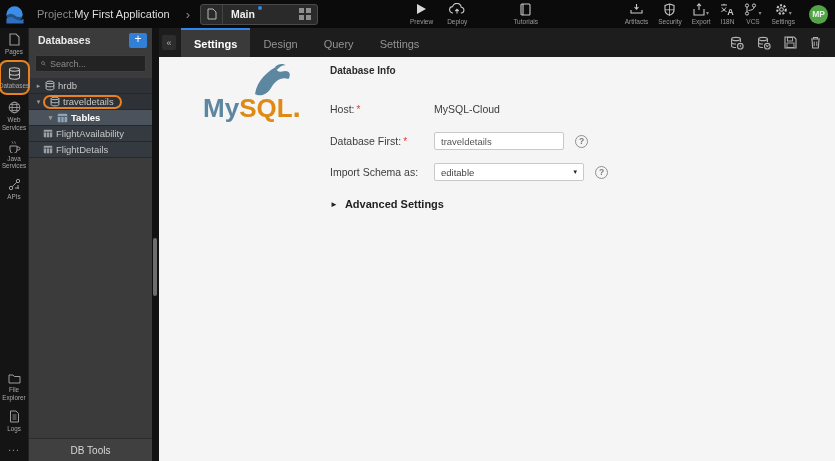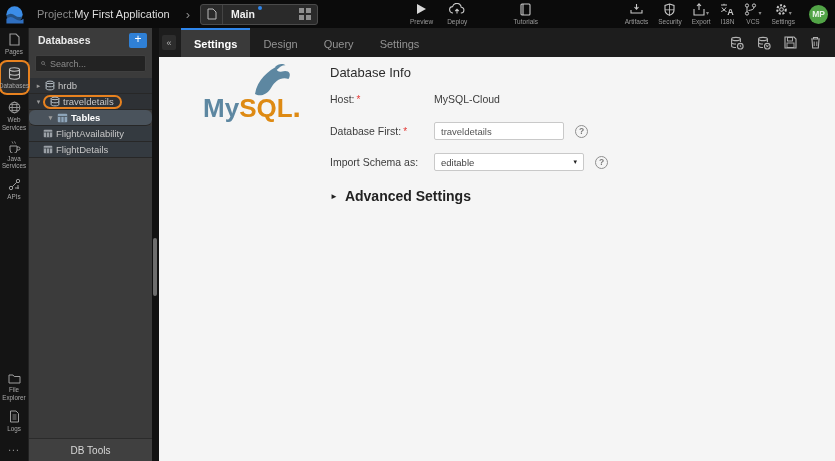--- a/index.html
+++ b/index.html
@@ -44,53 +44,53 @@
   .dbp-add { margin-left:auto; width:18px; height:15px; background:#2f80d6; color:#fff; border-radius:2px; font-size:12px; line-height:13px; text-align:center; cursor:pointer; }
   .dbp-search { margin:3px 6px 6px; height:17px; background:#232323; border:1px solid #3f3f3f; border-radius:2px; display:flex; align-items:center; padding:0 5px; }
   .dbp-search input { background:transparent; border:none; outline:none; color:#bdbdbd; font-size:9px; width:90px; margin-left:4px; font-family:"Liberation Sans",sans-serif; }
   .dbp-search input::placeholder { color:#8a8a8a; }
   .tree { display:flex; flex-direction:column; }
   .tree-row { height:16px; display:flex; align-items:center; font-size:9.5px; color:#c6c6c6; background:#2e3135; border-bottom:1px solid #272727; cursor:pointer; white-space:nowrap; }
   .tree-row .tw { width:9px; text-align:center; font-size:7px; color:#9a9a9a; margin-left:5px; }
   .tree-row .ti { display:flex; margin:0 3px 0 2px; }
   .tree-row.sel { background:#4a535c; color:#fff; font-weight:bold; }
   .tree-row.child { background:#343a40; }
-  .ind1 { padding-left:12px;border-radius:6px; } .ind2 { padding-left:12px; }
+  .ind1 { padding-left:12px; } .ind2 { padding-left:12px; }
   .ring { display:inline-flex; align-items:center; border:2px solid #e8821f; border-radius:9px; padding:0 6px 0 3px; height:14px; }
   .dbp-footer { margin-top:auto; height:23px; background:#404040; border-top:1px solid #2b2b2b; color:#d8d8d8; font-size:10px; display:flex; align-items:center; justify-content:center; cursor:pointer; }
 
   
   .vstrip { position:absolute; left:152px; top:28px; width:7px; height:433px; background:#121212; z-index:3; }
   .vthumb { position:absolute; left:1px; top:210px; width:4px; height:58px; background:#6e6e6e; border-radius:2px; cursor:pointer; }
 
   
   .main { position:absolute; left:159px; top:28px; width:676px; height:433px; display:flex; flex-direction:column; }
   .tabbar { height:29px; background:#1d1d1d; display:flex; align-items:center; }
   .collapse-btn { width:14px; height:15px; background:#2d2d2d; border-radius:2px; color:#b0b0b0; font-size:9px; display:flex; align-items:center; justify-content:center; margin:0 5px 0 3px; cursor:pointer; }
   .tab { height:29px; display:flex; align-items:center; padding:0 13px; color:#939393; font-size:11px; cursor:pointer; border-top:2px solid transparent; }
   .tab.active { background:#3a3a3a; color:#fff; font-weight:bold; border-top:2px solid #2f86eb; }
   .tb-icons { margin-left:auto; display:flex; gap:13px; margin-right:14px; }
   .tb-icons .hic { display:flex; cursor:pointer; }
 
   .content { flex:1; background:#f5f5f5; position:relative; }
   .mysql-logo { position:absolute; left:44px; top:6px; }
   .form { position:absolute; left:171px; top:8px; width:470px; }
-  .f-heading { font-size:13px; font-weight:normal; color:#2b2b2b; margin-bottom:13px; }
+  .f-heading { font-size:10px; font-weight:bold; color:#2b2b2b; margin-bottom:27px; }
   .f-row { display:flex; align-items:center; margin-bottom:7px; }
   .f-label { width:104px; font-size:10.5px; color:#3c3c3c; }
   .req { color:#e53935; font-size:10px; margin-left:2px; }
   .f-value { font-size:10.5px; color:#3c3c3c; }
   .f-row.tall { height:24px; }
   .f-input { width:130px; height:18px; border:1px solid #c9c9c9; border-radius:2px; background:#fff; font-size:9.5px; color:#555; padding:0 6px; outline:none; font-family:"Liberation Sans",sans-serif; }
   .f-select { width:150px; height:18px; border:1px solid #c9c9c9; border-radius:2px; background:#fff; font-size:9.5px; color:#444; padding:0 6px; display:flex; align-items:center; cursor:pointer; }
   .f-select .sc { margin-left:auto; font-size:7px; color:#222; }
   .help { width:13px; height:13px; border:1px solid #8f8f8f; border-radius:50%; color:#7a7a7a; font-size:8.5px; font-weight:bold; display:flex; align-items:center; justify-content:center; margin-left:11px; cursor:pointer; }
   .advanced { display:flex; align-items:center; margin-top:14px; cursor:pointer; }
   .advanced .exp { font-size:8px; color:#222; margin-right:7px; }
-  .advanced .atxt { font-size:14px; font-weight:bold; color:#222; }
+  .advanced .atxt { font-size:11px; font-weight:bold; color:#222; }
 </style>
 </head>
 <body>
 
 <div class="app">
 
   <div class="topbar">
     <div class="logo">
       <svg width="19" height="19" viewBox="0 0 20 20">
         <circle cx="10" cy="10" r="8.6" fill="#3b8de8"></circle>

